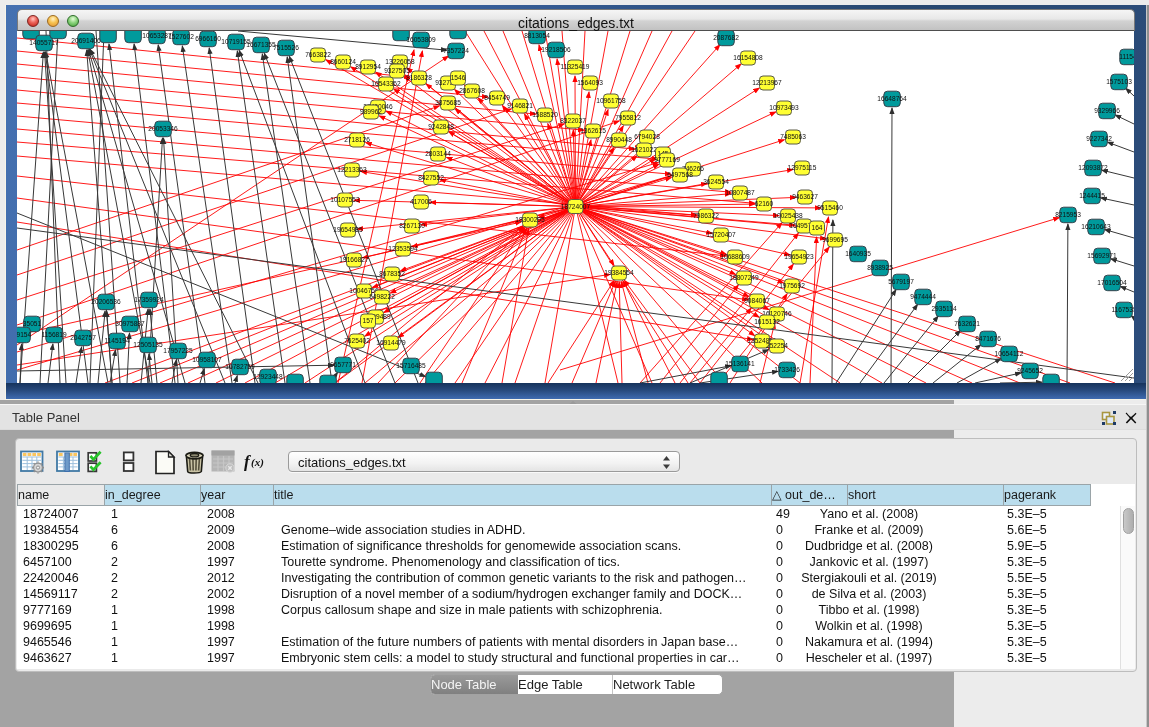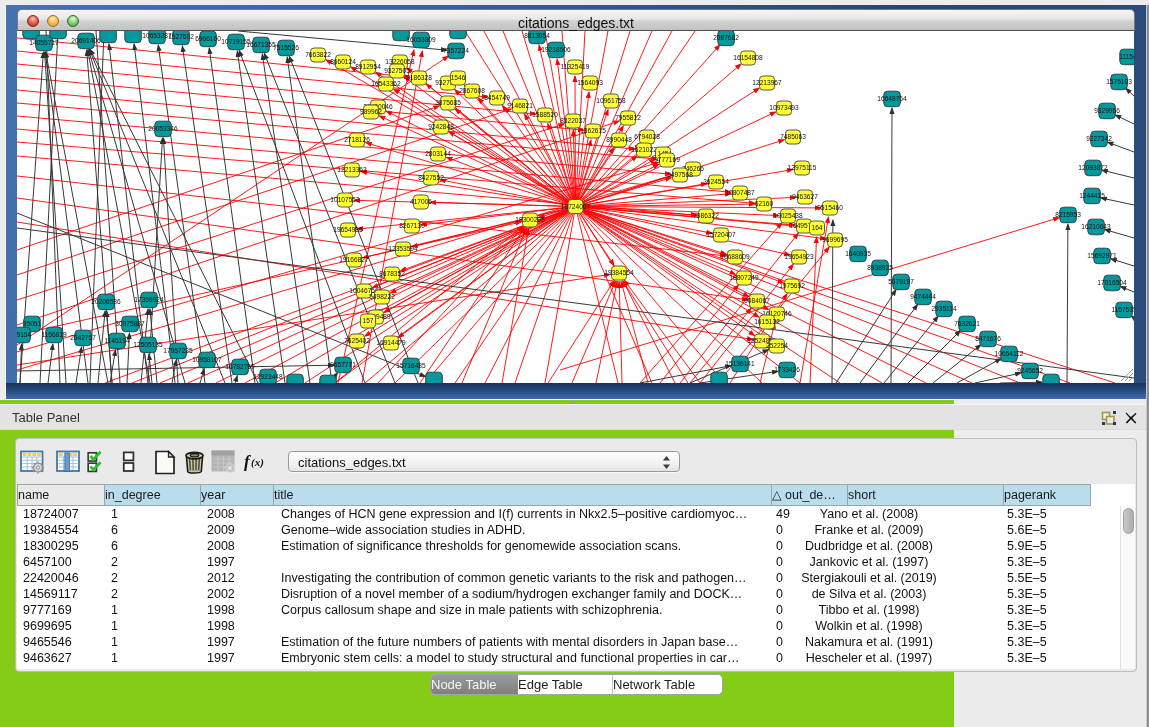--- a/index.html
+++ b/index.html
@@ -20,21 +20,21 @@
  background:linear-gradient(180deg,#f5f5f5 0%,#e8e8e8 45%,#d2d2d2 55%,#c2c2c2 100%);
  border:1px solid #7a7a7a;border-bottom:1px solid #4e4e4e}
 #titlebar .tl{position:absolute;top:4.5px;width:12px;height:12px;border-radius:50%}
 #tl-r{left:9px;background:radial-gradient(circle at 50% 30%,#ffb3ad 8%,#ee6a60 40%,#d33b30 75%,#8c1f18 100%);border:1px solid #7e2420}
 #tl-y{left:29px;background:radial-gradient(circle at 50% 30%,#ffe9b0 8%,#f6c350 45%,#e9a23b 80%,#99651a 100%);border:1px solid #9c6a20}
 #tl-g{left:49px;background:radial-gradient(circle at 50% 30%,#d6f5c8 8%,#8cd47e 45%,#5cb250 80%,#2c6e28 100%)  ;border:1px solid #2e6b2a}
 #wtitle{position:absolute;left:0;right:0;top:4.5px;text-align:center;font-size:14px;color:#111}
 #canvas{position:absolute;left:0;top:22px;width:1117px;height:352px;background:#ffffff}
 
 
-#tp{position:absolute;left:0;top:400px;width:954px;height:327px;background:#84cc16}
+#tp{position:absolute;left:0;top:400px;width:954px;height:327px;background:#a3a3a3}
 #tp-title{position:absolute;left:0;top:4px;width:1146px;height:26px;background:#e3e3e3;
  border-top:1px solid #f6f6f6;border-bottom:1px solid #dcdcdc}
 #tp-title span{position:absolute;left:12px;top:5px;font-size:13px;color:#333}
 #panelbox{position:absolute;left:15px;top:38px;width:1122px;height:234px;background:#eaeaea;
  border:1px solid #bdbdbd;border-radius:4px}
 
 .ticon{position:absolute;top:11px}
 #combo{position:absolute;left:272px;top:12px;width:392px;height:21px;border:1px solid #9a9a9a;border-radius:4px;
  background:linear-gradient(180deg,#ffffff,#f2f2f2 60%,#e4e4e4);box-shadow:0 1px 0 rgba(255,255,255,.7)}
 #combo span{position:absolute;left:9px;top:3px;font-size:13px;color:#111}
@@ -687,21 +687,20 @@
             <span class="h3">title</span>
             <span class="h4">△ out_de…</span>
             <span class="h5">short</span>
             <span class="h6">pagerank</span>
       </div>
       <div id="rows" style="position:absolute;left:0;top:22px">
 <div class="tr" style="top:0px">
 <span class="c0">18724007</span>
               <span class="c1">1</span>
               <span class="c2">2008</span>
-              <span class="c3">Changes of HCN gene expression and I(f) currents in Nkx2.5–positive cardiomyoc…</span>
               <span class="c4">49</span>
               <span class="c5">Yano et al. (2008)</span>
               <span class="c6">5.3E–5</span>
             </div>
 <div class="tr" style="top:16px">
 <span class="c0">19384554</span>
               <span class="c1">6</span>
               <span class="c2">2009</span>
               <span class="c3">Genome–wide association studies in ADHD.</span>
               <span class="c4">0</span>
@@ -714,20 +713,21 @@
               <span class="c2">2008</span>
               <span class="c3">Estimation of significance thresholds for genomewide association scans.</span>
               <span class="c4">0</span>
               <span class="c5">Dudbridge et al. (2008)</span>
               <span class="c6">5.9E–5</span>
             </div>
 <div class="tr" style="top:48px">
 <span class="c0">6457100</span>
               <span class="c1">2</span>
               <span class="c2">1997</span>
+              <span class="c3">Tourette syndrome. Phenomenology and classification of tics.</span>
               <span class="c4">0</span>
               <span class="c5">Jankovic et al. (1997)</span>
               <span class="c6">5.3E–5</span>
             </div>
 <div class="tr" style="top:64px">
 <span class="c0">22420046</span>
               <span class="c1">2</span>
               <span class="c2">2012</span>
               <span class="c3">Investigating the contribution of common genetic variants to the risk and pathogen…</span>
               <span class="c4">0</span>
@@ -759,21 +759,21 @@
               <span class="c4">0</span>
               <span class="c5">Wolkin et al. (1998)</span>
               <span class="c6">5.3E–5</span>
             </div>
 <div class="tr" style="top:128px">
 <span class="c0">9465546</span>
               <span class="c1">1</span>
               <span class="c2">1997</span>
               <span class="c3">Estimation of the future numbers of patients with mental disorders in Japan base…</span>
               <span class="c4">0</span>
-              <span class="c5">Nakamura et al. (1991)</span>
+              <span class="c5">Nakamura et al. (1994)</span>
               <span class="c6">5.3E–5</span>
             </div>
 <div class="tr" style="top:144px">
 <span class="c0">9463627</span>
               <span class="c1">1</span>
               <span class="c2">1997</span>
               <span class="c3">Embryonic stem cells: a model to study structural and functional properties in car…</span>
               <span class="c4">0</span>
               <span class="c5">Hescheler et al. (1997)</span>
               <span class="c6">5.3E–5</span>

